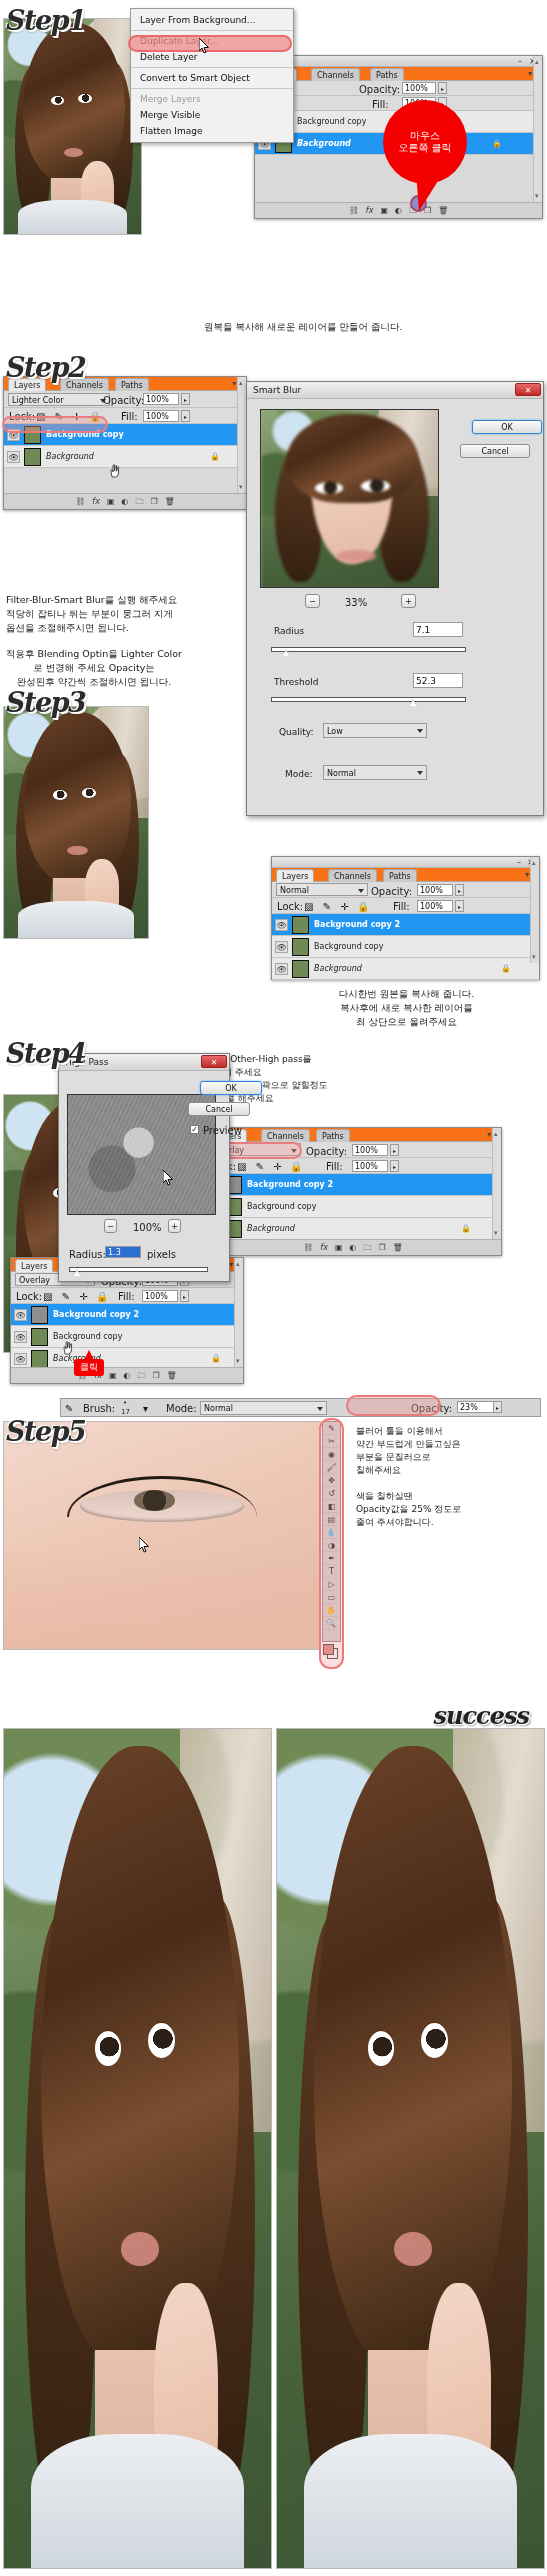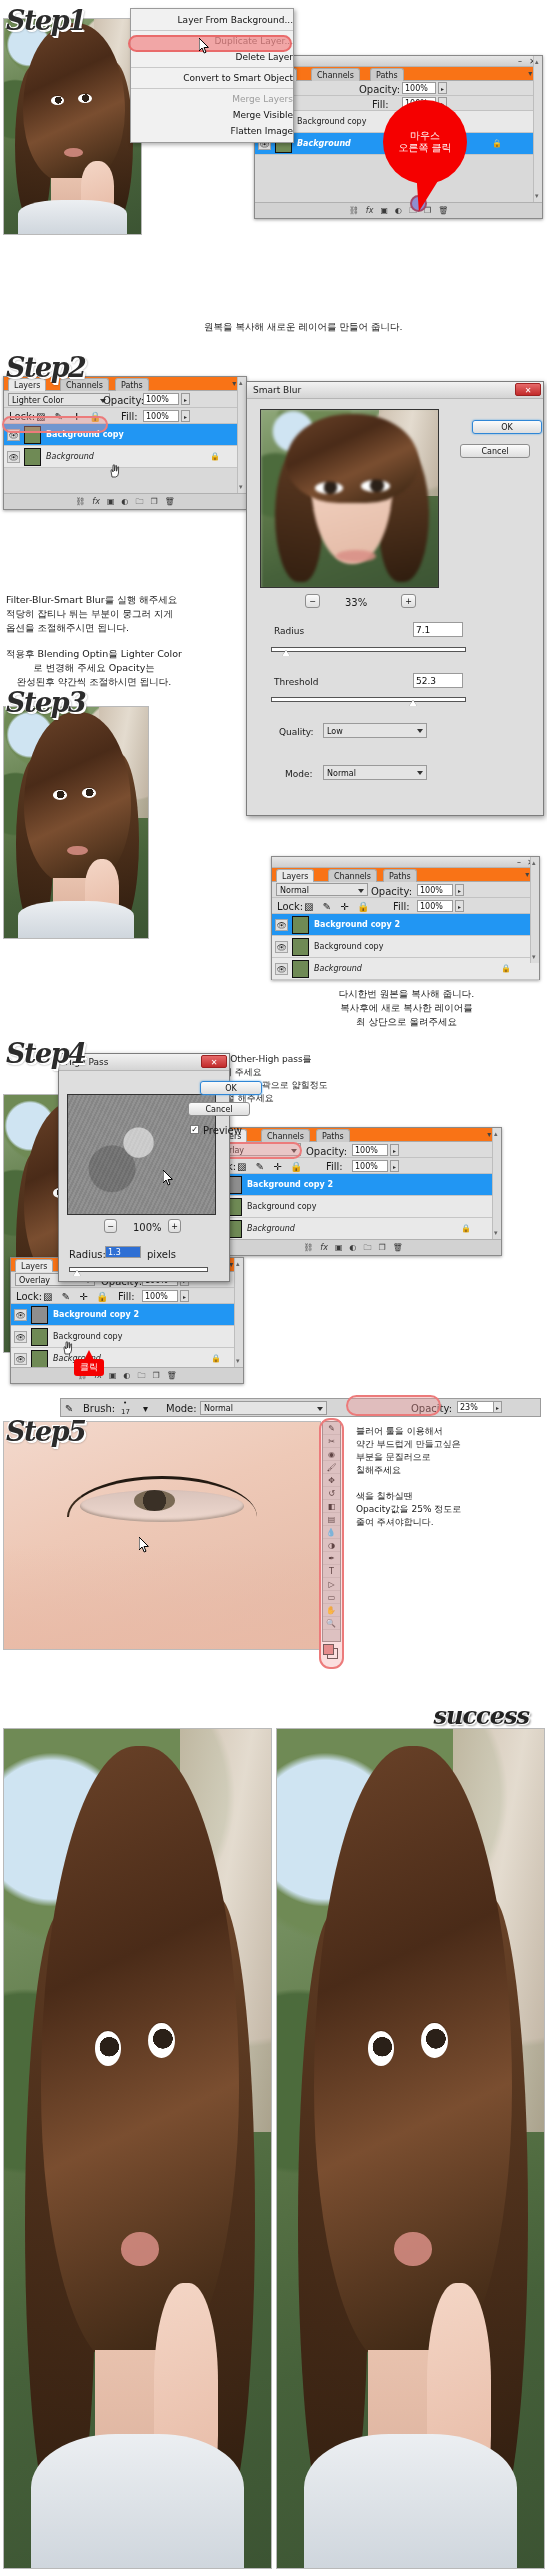--- a/index.html
+++ b/index.html
@@ -184,21 +184,21 @@
   .scrollcol{ position:absolute; right:0; top:0; bottom:16px; width:9px;
               background:#dcdcdc; border-left:1px solid #bdbdbd; }
   .scrollcol .up{ position:absolute; top:2px; left:1px; font-size:7px; color:#666; }
   .scrollcol .dn{ position:absolute; bottom:2px; left:1px; font-size:7px; color:#666; }
 
   
   .ctxmenu{
     position:absolute; background:#f1f1f1; border:1px solid #9b9b9b;
     box-shadow:2px 2px 4px rgba(0,0,0,.3); font-size:9px; z-index:30;
   }
-  .ctxitem{ height:16px; line-height:16px; padding-left:9px; color:#111; white-space:nowrap;text-align:right; }
+  .ctxitem{ height:16px; line-height:16px; padding-left:9px; color:#111; white-space:nowrap; }
   .ctxitem.dim{ color:#9c9c9c; }
   .ctxsep{ height:1px; background:#c9c9c9; margin:2px 0; }
   .ctxhi{
     position:absolute; background:rgba(240,140,140,.75);
     border:2px solid #e96b6b; border-radius:9px; z-index:31;
     pointer-events:none;
   }
 
   
   .hioval{

